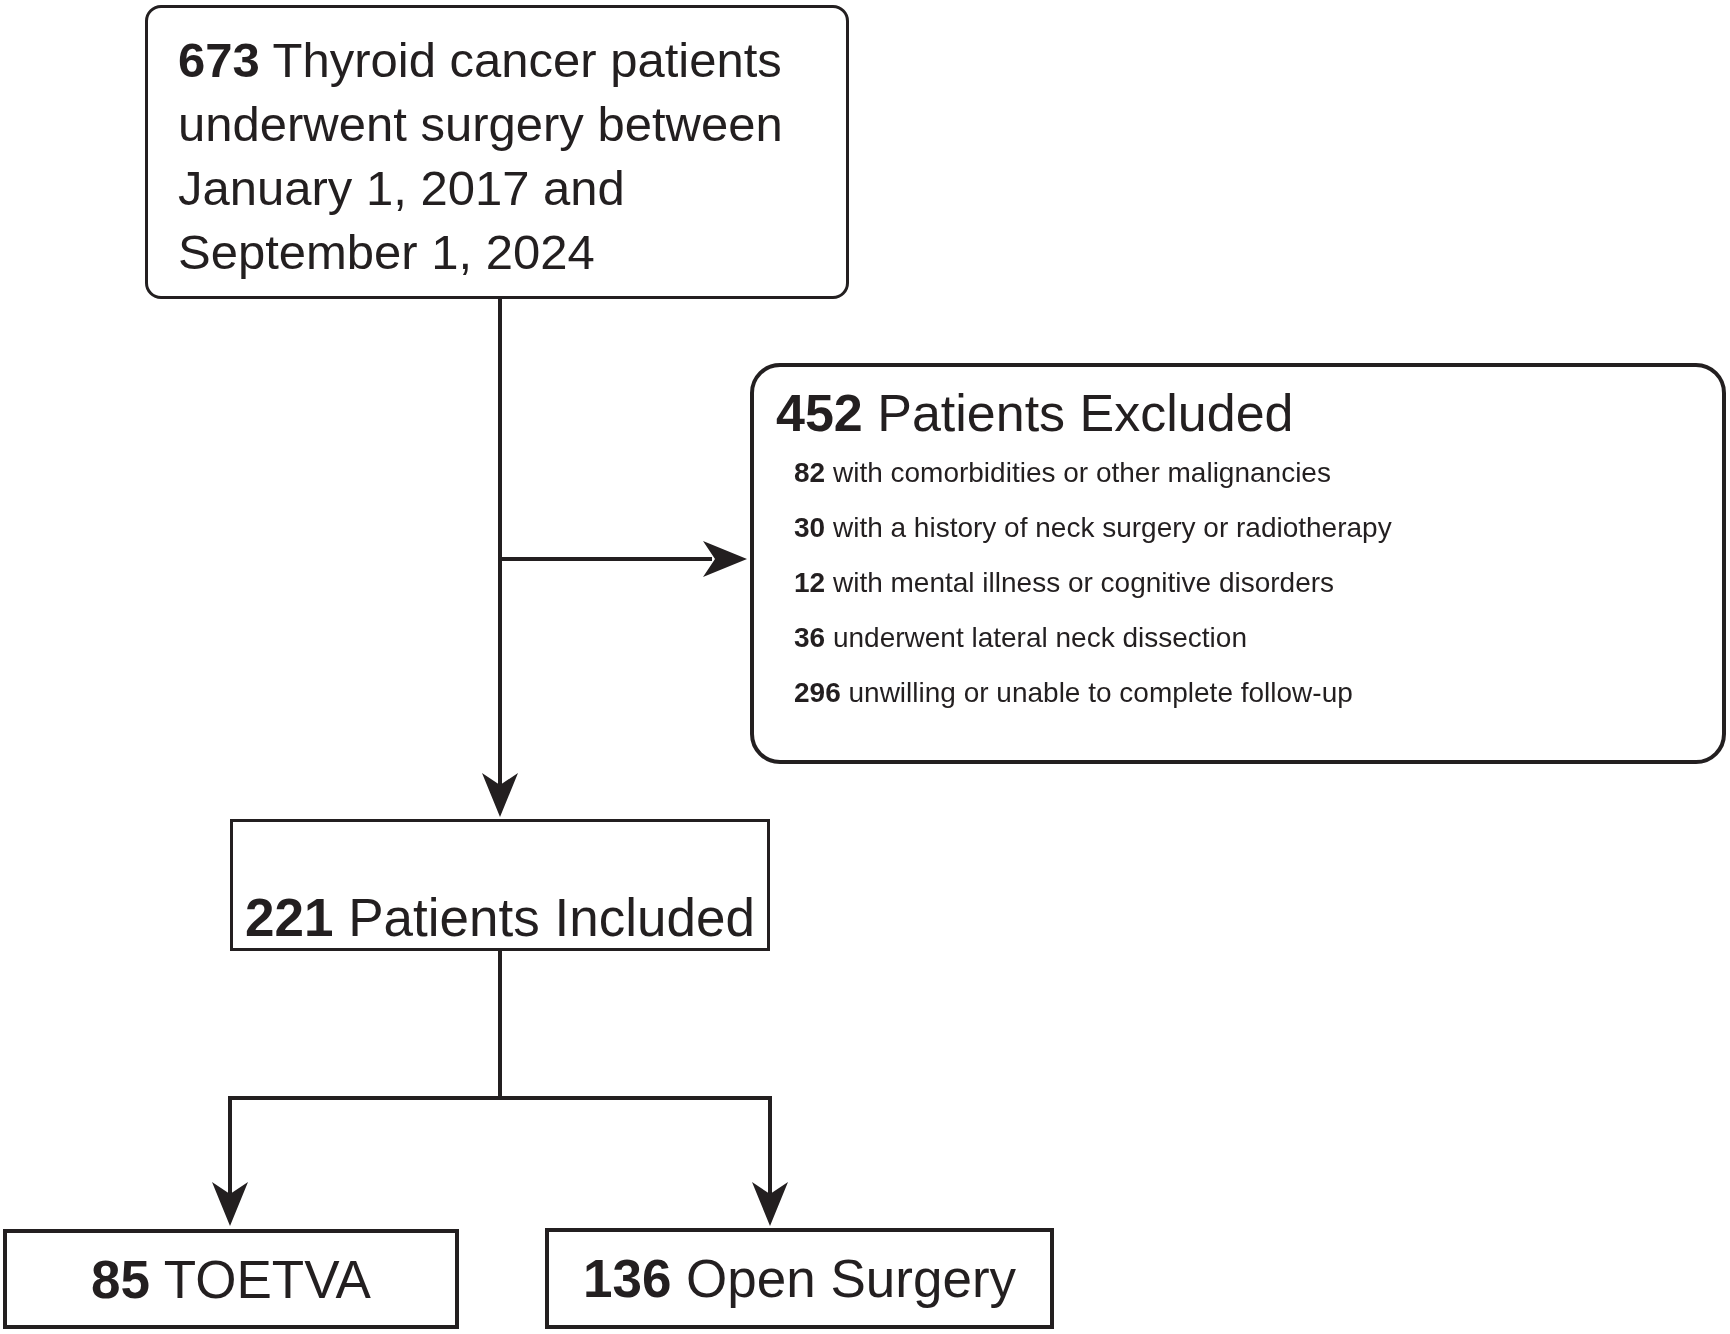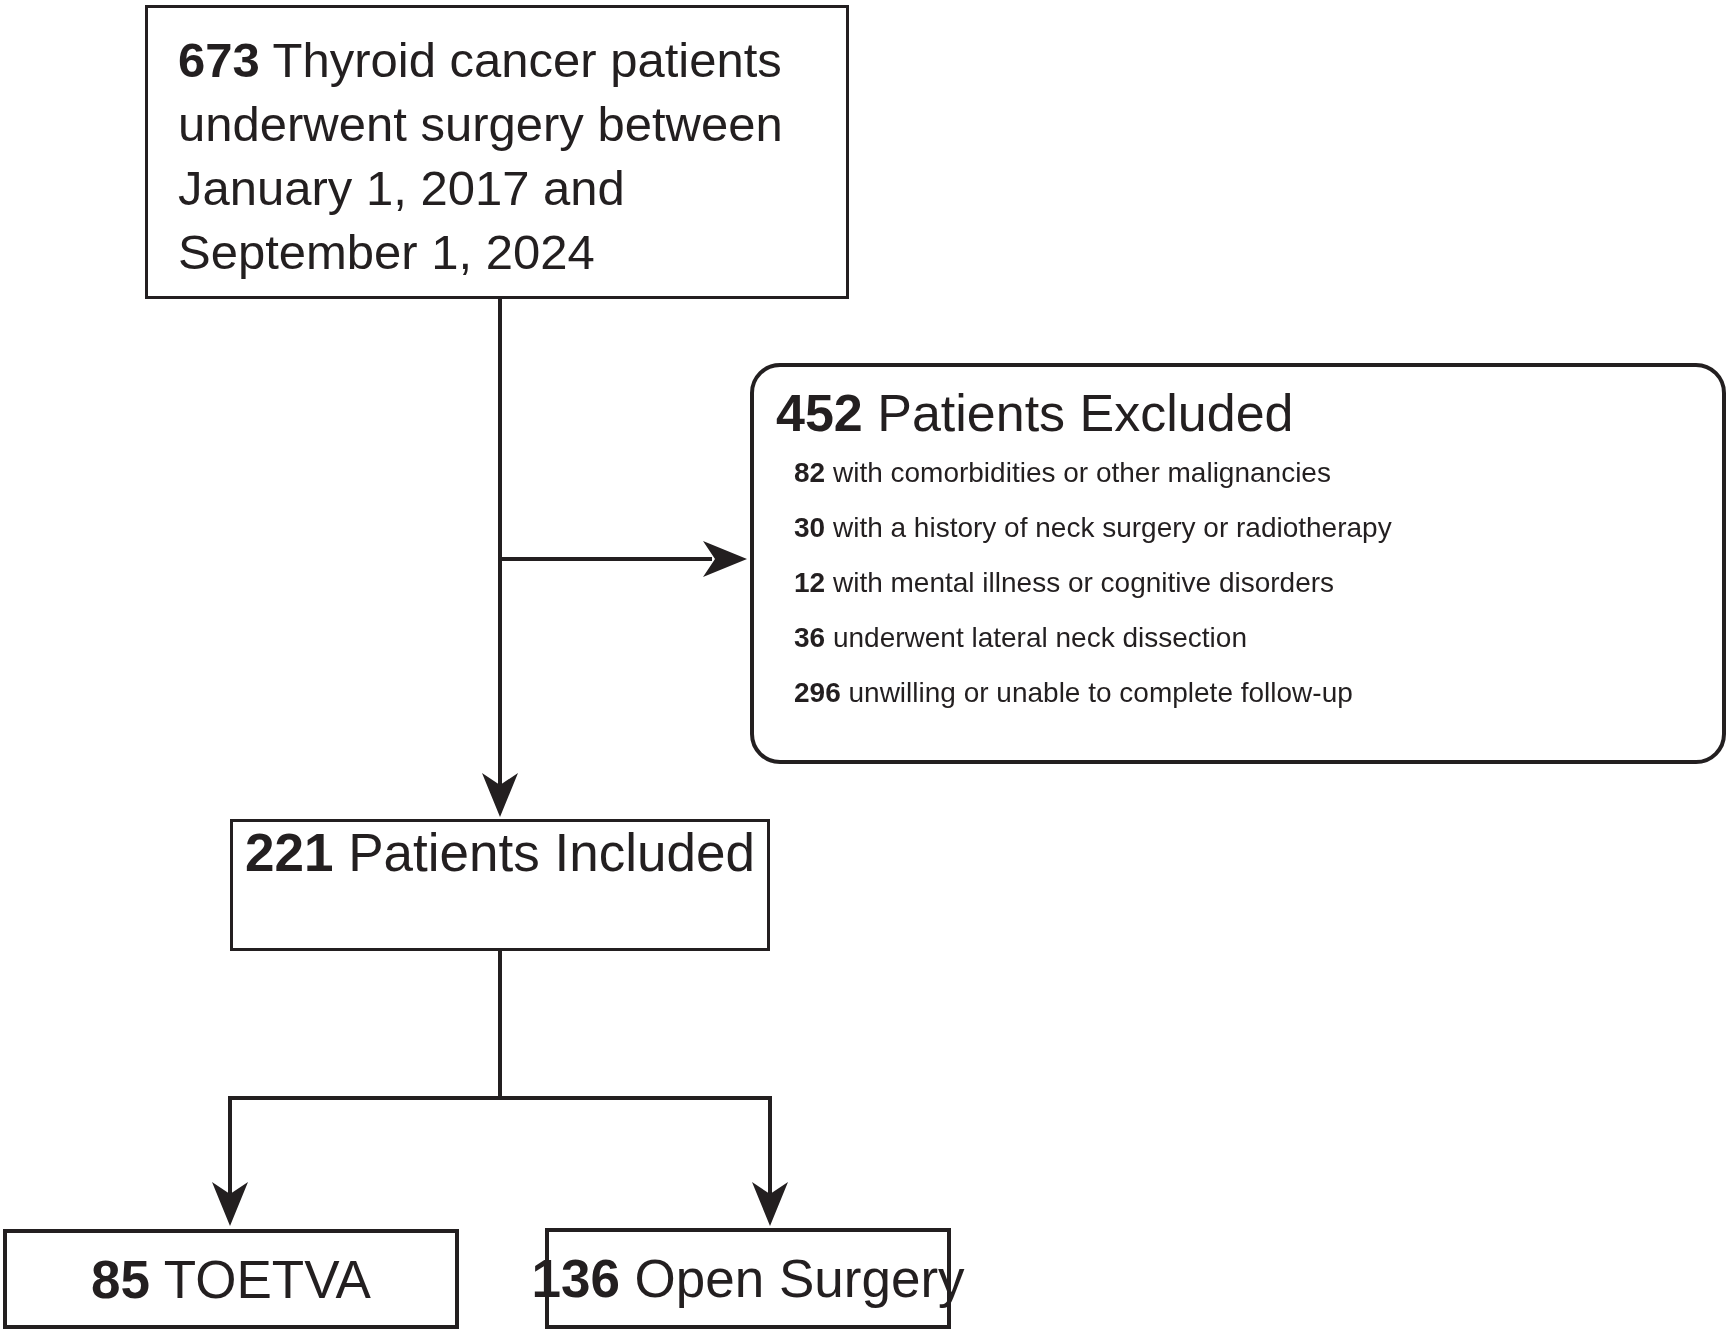--- a/index.html
+++ b/index.html
@@ -17,41 +17,42 @@
   .box {
     position:absolute; box-sizing:border-box;
     background:var(--bg); border:3px solid var(--ink);
   }
   .num { font-weight:bold; }
   #box-enrolled {
     left:145px; top:5px; width:704px; height:294px;
     padding:20px 8px 0 30px;
     font-size:49px; line-height:64px;
     white-space:pre-line;
+    border-radius:16px;
   }
   #box-excluded {
     left:750px; top:363px; width:976px; height:401px;
     border-width:4px;
     padding:14px 10px 0 22px;
     border-radius:30px;
   }
   .ex-title { font-size:52px; line-height:64px; }
   .ex-item  { font-size:28px; line-height:55px; padding-left:18px; }
   #box-included {
     left:230px; top:819px; width:540px; height:132px;
-    display:flex; align-items:flex-start; justify-content:center;
+    display:flex; align-items:flex-end; justify-content:center;
     font-size:53px; white-space:pre;
   }
   #box-toetva {
     left:3px; top:1229px; width:456px; height:100px; border-width:4px;
     display:flex; align-items:center; justify-content:center;
     font-size:53px; white-space:pre;
   }
   #box-open {
-    left:545px; top:1228px; width:406px; height:101px; border-width:4px;
+    left:545px; top:1228px; width:509px; height:101px; border-width:4px;
     display:flex; align-items:center; justify-content:center;
     font-size:53px; white-space:pre;
   }
 </style>
 </head>
 <body>
 
 <div class="canvas">
 
   <svg class="connectors" viewBox="0 0 1730 1334" xmlns="http://www.w3.org/2000/svg">

